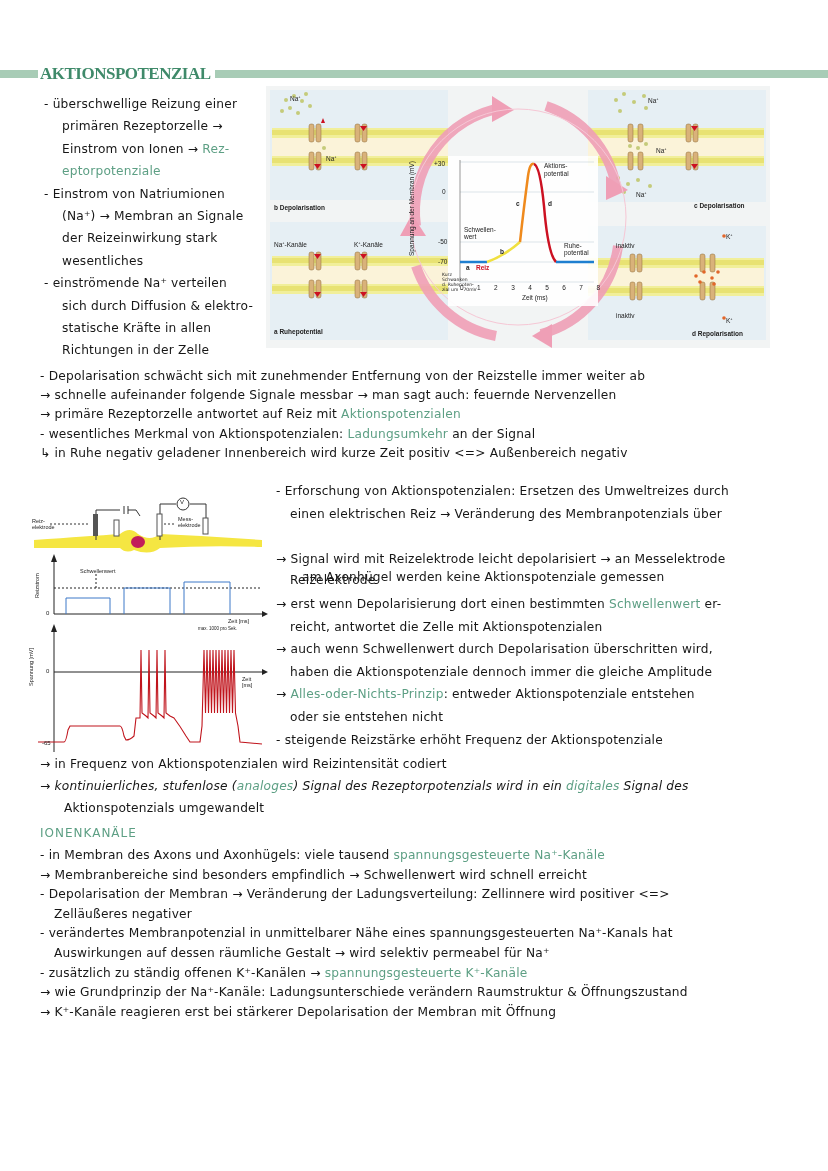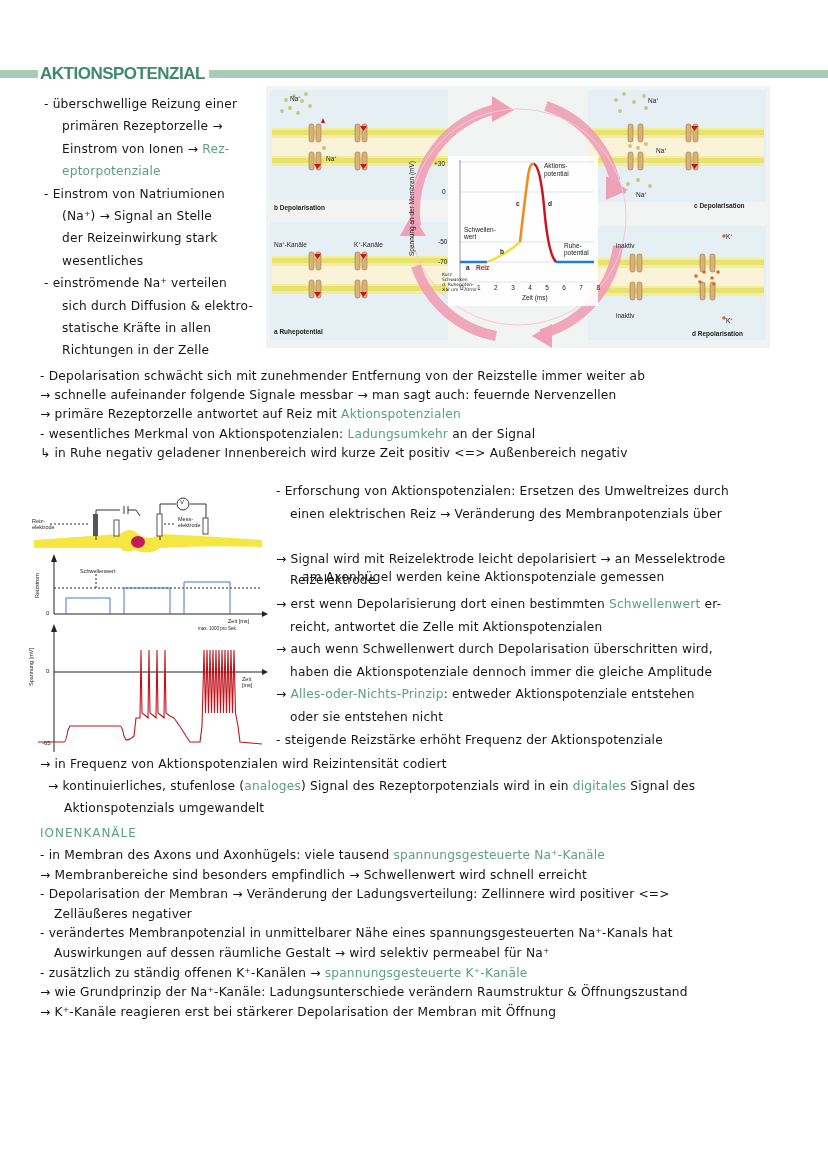--- a/index.html
+++ b/index.html
@@ -3,40 +3,40 @@
 <meta charset="utf-8">
 <style>
   html, body { margin:0; padding:0; }
   body { width:828px; height:1171px; background:#ffffff; position:relative; overflow:hidden;
          font-family:"DejaVu Sans", sans-serif; color:#161616; }
   .hand { font-family:"DejaVu Sans", sans-serif; font-size:12.2px; letter-spacing:0.2px; white-space:nowrap; }
   .green { color:#5d9f84; }
   .abs { position:absolute; }
   .title-bar { position:absolute; left:0; top:70px; width:828px; height:8px; background:#a8ccb6; }
   .title { position:absolute; left:38px; top:64px; background:#fff; padding:0 4px 0 2px;
-           font-family:Liberation Sans, sans-serif; font-stretch:condensed;
+           font-family:Liberation Serif, serif; font-stretch:condensed;
            font-size:17px; font-weight:bold; color:#3f8a6a; letter-spacing:-0.5px; }
   .line { position:absolute; line-height:18px; }
   .fig-frame { position:absolute; left:266px; top:86px; width:504px; height:262px; background:#f2f4f4; }
   .lbl { font-family:"Liberation Sans", sans-serif; font-size:6.5px; color:#222; position:absolute; white-space:nowrap; }
   .lblb { font-weight:bold; }
 </style>
 </head>
 <body>
 
 <div class="title-bar"></div>
 <div class="title">AKTIONSPOTENZIAL</div>
 
 <div id="intro">
     <div class="line hand" style="left: 44px; top: 95px;"><span>- überschwellige Reizung einer</span></div>
     <div class="line hand" style="left: 62px; top: 117.4px;"><span>primären Rezeptorzelle →</span></div>
     <div class="line hand" style="left: 62px; top: 139.8px;"><span>Einstrom von Ionen → </span><span class="green">Rez-</span></div>
     <div class="line hand" style="left: 62px; top: 162.2px;"><span class="green">eptorpotenziale</span></div>
     <div class="line hand" style="left: 44px; top: 184.6px;"><span>- Einstrom von Natriumionen</span></div>
-    <div class="line hand" style="left: 62px; top: 207px;"><span>(Na⁺) → Signal an Stelle</span></div>
+    <div class="line hand" style="left: 62px; top: 207px;"><span>(Na⁺) → Membran an Signale</span></div>
     <div class="line hand" style="left: 62px; top: 229.4px;"><span>der Reizeinwirkung stark</span></div>
     <div class="line hand" style="left: 62px; top: 251.8px;"><span>wesentliches</span></div>
     <div class="line hand" style="left: 44px; top: 274.2px;"><span>- einströmende Na⁺ verteilen</span></div>
     <div class="line hand" style="left: 62px; top: 296.6px;"><span>sich durch Diffusion &amp; elektro-</span></div>
     <div class="line hand" style="left: 62px; top: 319px;"><span>statische Kräfte in allen</span></div>
     <div class="line hand" style="left: 62px; top: 341.4px;"><span>Richtungen in der Zelle</span></div>
   </div>
 
 <div class="fig-frame">
   <svg width="504" height="262" viewBox="0 0 504 262">
@@ -324,21 +324,21 @@
     <div class="line hand" style="left: 290px; top: 617.6px;"><span>reicht, antwortet die Zelle mit Aktionspotenzialen</span></div>
     <div class="line hand" style="left: 276px; top: 640.2px;"><span>→ auch wenn Schwellenwert durch Depolarisation überschritten wird,</span></div>
     <div class="line hand" style="left: 290px; top: 662.8px;"><span>haben die Aktionspotenziale dennoch immer die gleiche Amplitude</span></div>
     <div class="line hand" style="left: 276px; top: 685.4px;"><span>→ </span><span class="green">Alles-oder-Nichts-Prinzip</span><span>: entweder Aktionspotenziale entstehen</span></div>
     <div class="line hand" style="left: 290px; top: 708px;"><span>oder sie entstehen nicht</span></div>
     <div class="line hand" style="left: 276px; top: 730.6px;"><span>- steigende Reizstärke erhöht Frequenz der Aktionspotenziale</span></div>
   </div>
 
 <div id="bottom">
     <div class="line hand" style="left: 40px; top: 755px;"><span>→ in Frequenz von Aktionspotenzialen wird Reizintensität codiert</span></div>
-    <div class="line hand" style="left: 48px; top: 777px;"><span>→ kontinuierliches, stufenlose (</span><span class="green">analoges</span><span>) Signal des Rezeptorpotenzials wird in ein </span><span class="green">digitales</span><span> Signal des</span></div>
+    <div class="line hand" style="left: 40px; top: 777px; font-style: italic;"><span>→ kontinuierliches, stufenlose (</span><span class="green">analoges</span><span>) Signal des Rezeptorpotenzials wird in ein </span><span class="green">digitales</span><span> Signal des</span></div>
     <div class="line hand" style="left: 64px; top: 799px;"><span>Aktionspotenzials umgewandelt</span></div>
   </div>
 
 <div class="line hand green" style="left:40px;top:824px;font-size:12px;letter-spacing:1px;">IONENKANÄLE</div>
 <div id="section2">
     <div class="line hand" style="left: 40px; top: 846px;"><span>- in Membran des Axons und Axonhügels: viele tausend </span><span class="green">spannungsgesteuerte Na⁺-Kanäle</span></div>
     <div class="line hand" style="left: 40px; top: 865.6px;"><span>→ Membranbereiche sind besonders empfindlich → Schwellenwert wird schnell erreicht</span></div>
     <div class="line hand" style="left: 40px; top: 885.2px;"><span>- Depolarisation der Membran → Veränderung der Ladungsverteilung: Zellinnere wird positiver &lt;=&gt;</span></div>
     <div class="line hand" style="left: 54px; top: 904.8px;"><span>Zelläußeres negativer</span></div>
     <div class="line hand" style="left: 40px; top: 924.4px;"><span>- verändertes Membranpotenzial in unmittelbarer Nähe eines spannungsgesteuerten Na⁺-Kanals hat</span></div>

